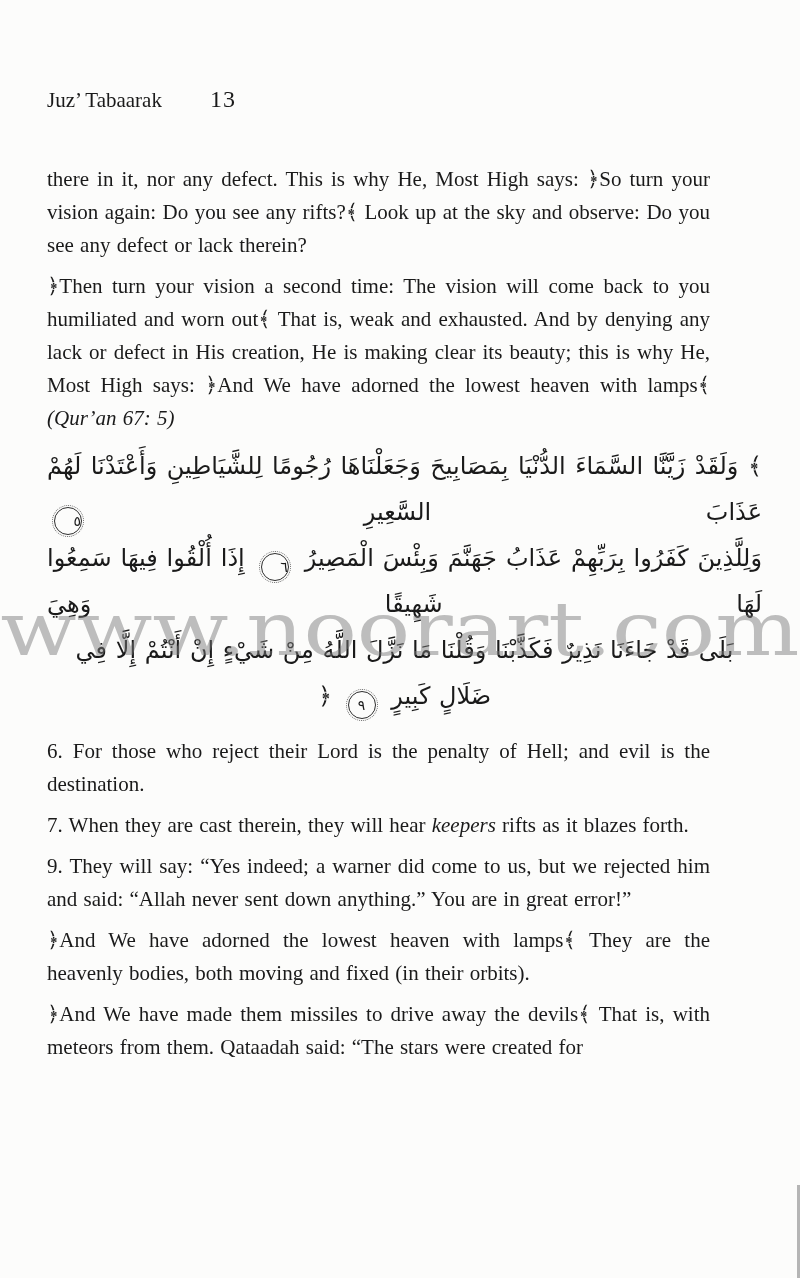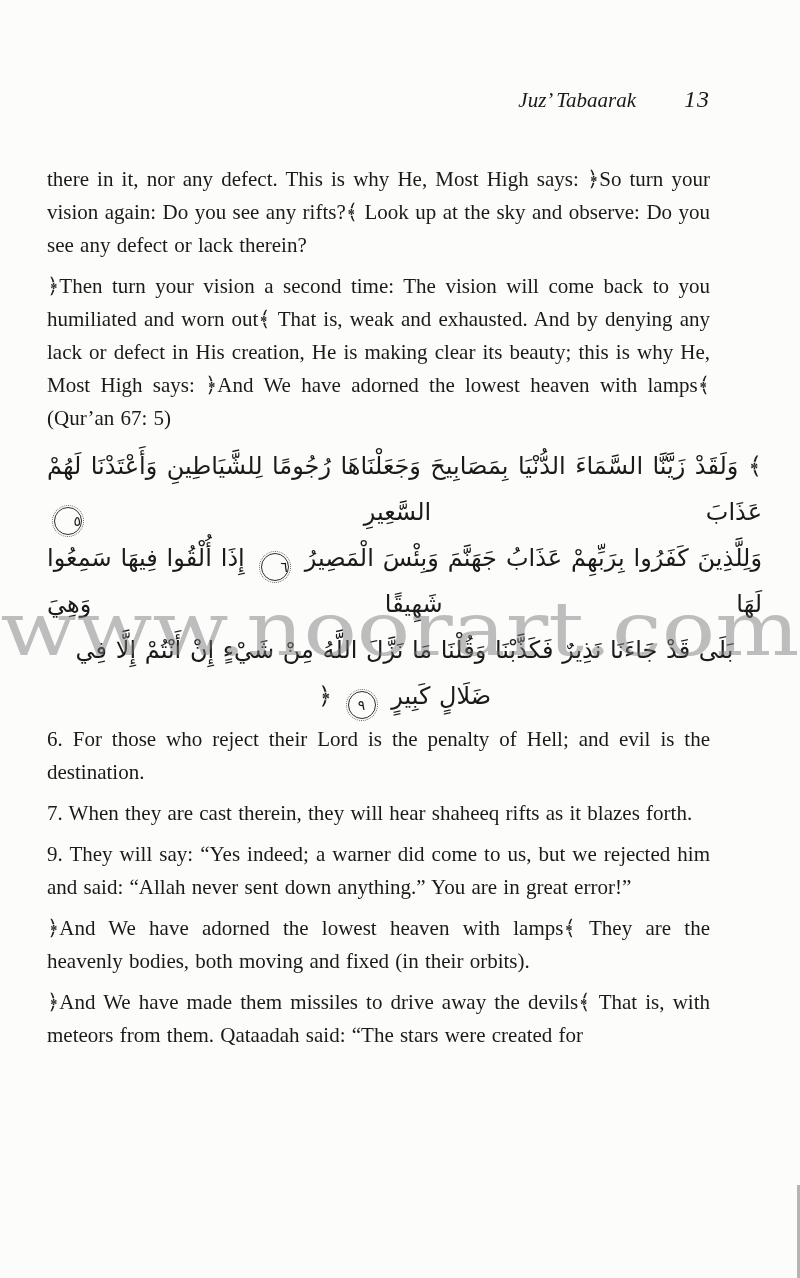--- a/index.html
+++ b/index.html
@@ -7,45 +7,44 @@
     position:relative;
     width:800px;height:1278px;
     margin:0 auto;
     background:#fcfcfb;
     overflow:hidden;
     font-family:"Liberation Serif","DejaVu Serif","DejaVu Sans",serif;
     color:#1a1a1a;
   }
   .running-header{
     margin:86px 90px 0 47px;
-    text-align:right;
-    font-style:italic;
+    text-align:left;
     font-size:21px;
     line-height:26px;
   }
   .running-header .page-number{
     font-size:24px;
     margin-left:48px;
     letter-spacing:1px;
   }
   .content{
     margin:50px 90px 0 47px;
     font-size:21px;
     line-height:33px;
     text-align:justify;
     word-spacing:1px;
   }
   .content p{margin:0 0 8px 0;}
-  .it{}
+  .it{font-style:italic;}
   .arabic{
     direction:rtl;
     font-family:"DejaVu Sans",sans-serif;
     font-size:24px;
     line-height:46px;
-    margin:2px -52px 4px 0;
+    margin:2px -52px 16px 0;
   }
   .ar-line{
     text-align:justify;
     text-align-last:justify;
   }
   .ar-line.ar-center{
     text-align:center;
     text-align-last:center;
   }
   .ayah-badge{
@@ -100,21 +99,21 @@
 
     <div class="arabic" dir="rtl" lang="ar">
         <div class="ar-line"><span>﴾ وَلَقَدْ زَيَّنَّا السَّمَاءَ الدُّنْيَا بِمَصَابِيحَ وَجَعَلْنَاهَا رُجُومًا لِلشَّيَاطِينِ وَأَعْتَدْنَا لَهُمْ عَذَابَ السَّعِيرِ </span><span class="ayah-badge">٥</span></div>
         <div class="ar-line"><span>وَلِلَّذِينَ كَفَرُوا بِرَبِّهِمْ عَذَابُ جَهَنَّمَ وَبِئْسَ الْمَصِيرُ </span><span class="ayah-badge">٦</span><span> إِذَا أُلْقُوا فِيهَا سَمِعُوا لَهَا شَهِيقًا وَهِيَ</span></div>
         <div class="ar-line ar-center"><span>بَلَى قَدْ جَاءَنَا نَذِيرٌ فَكَذَّبْنَا وَقُلْنَا مَا نَزَّلَ اللَّهُ مِنْ شَيْءٍ إِنْ أَنْتُمْ إِلَّا فِي ضَلَالٍ كَبِيرٍ </span><span class="ayah-badge">٩</span><span> ﴿</span></div>
       </div>
 
 
     <p>6. For those who reject their Lord is the penalty of Hell; and evil is the destination.</p>
 
-    <p><span>7. When they are cast therein, they will hear </span><span class="it">shaheeq</span><span> rifts as it blazes forth.</span></p>
+    <p><span>7. When they are cast therein, they will hear </span><span class="it">keepers</span><span> rifts as it blazes forth.</span></p>
 
 
     <p>9. They will say: “Yes indeed; a warner did come to us, but we rejected him and said: “Allah never sent down anything.” You are in great error!”</p>
 
     <p>﴿And We have adorned the lowest heaven with lamps﴾ They are the heavenly bodies, both moving and fixed (in their orbits).</p>
 
     <p>﴿And We have made them missiles to drive away the devils﴾ That is, with meteors from them. Qataadah said: “The stars were created for</p>
 
   </div>
 

